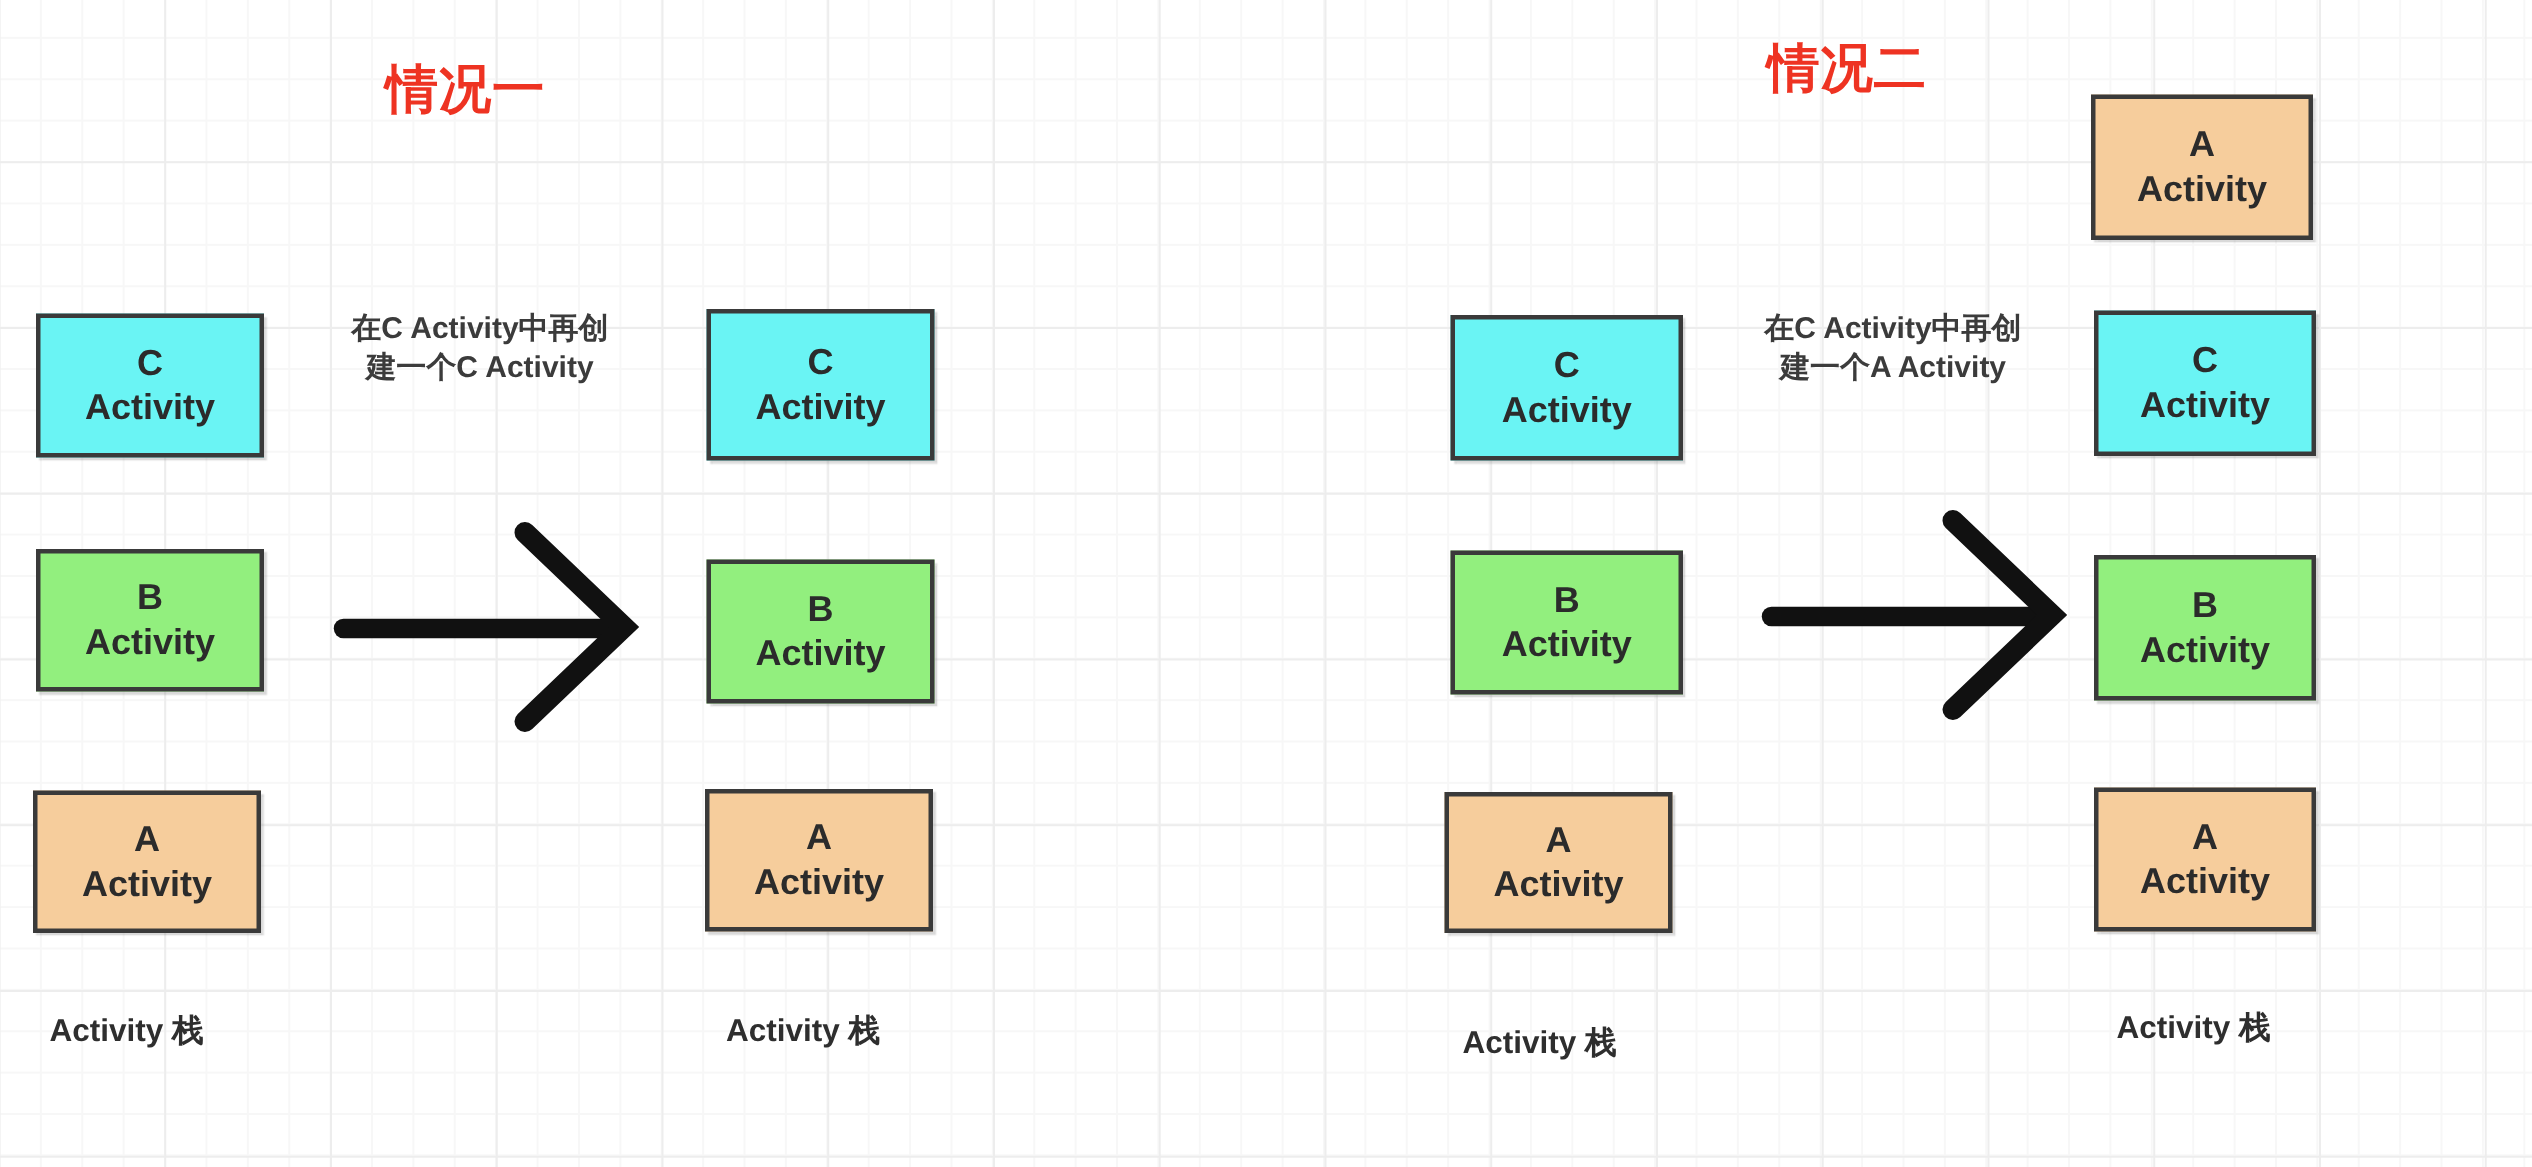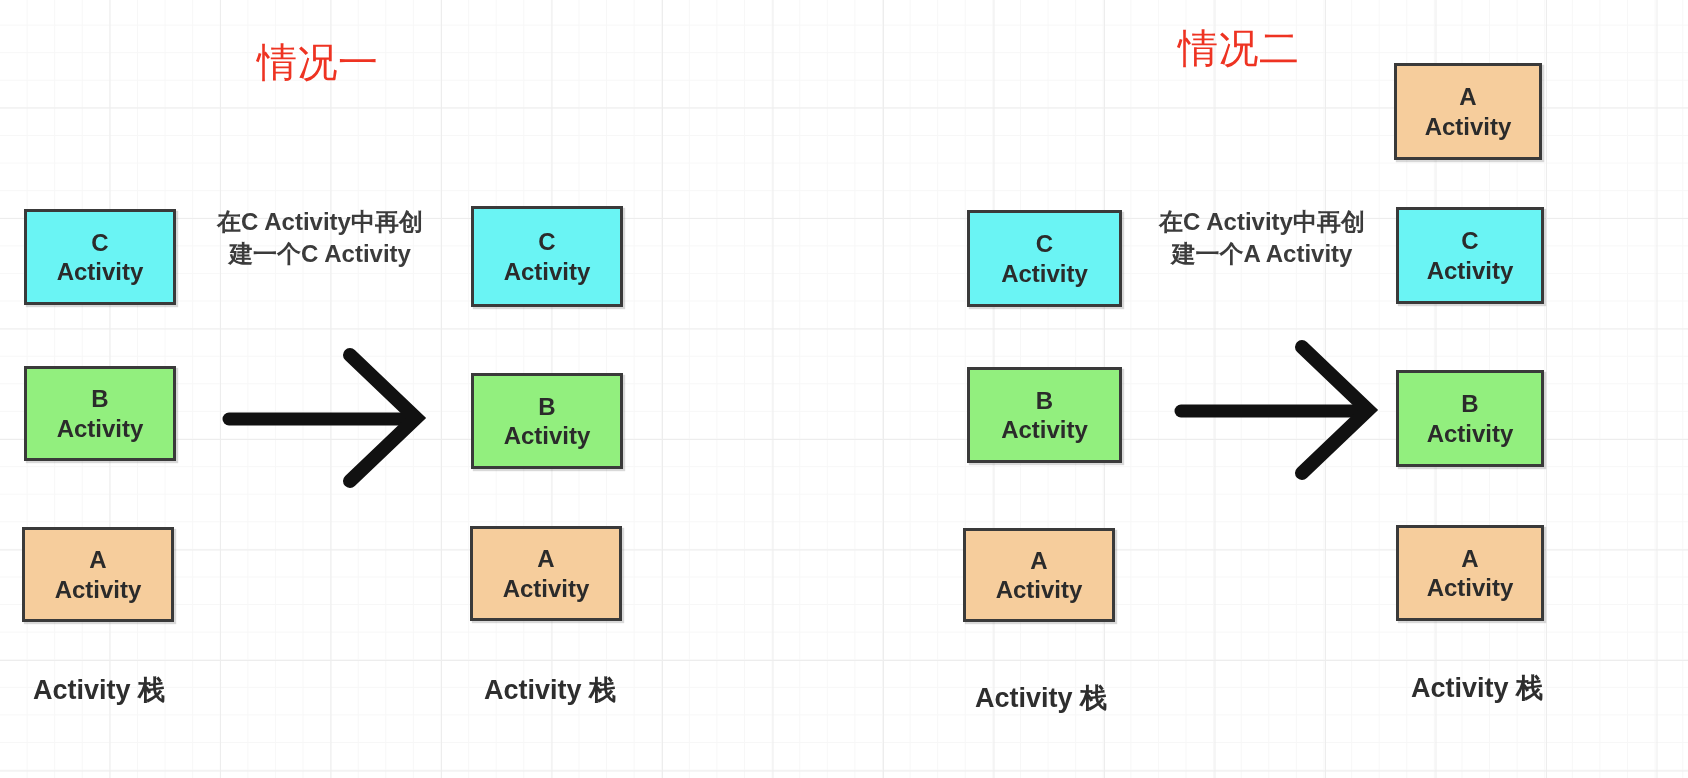--- a/index.html
+++ b/index.html
@@ -28,22 +28,22 @@
     background-size:
       110.5px 110.5px,
       110.5px 110.5px,
       27.6px 27.6px,
       27.6px 27.6px;
     background-position: -1px -3px, -1px -3px, -1px -3px, -1px -3px;
   }
 
   .scenario-title {
     position: absolute;
-    font-size: 40px;
-    font-weight: normal;
+    font-size: 35px;
+    font-weight: bold;
     color: #ee3322;
     letter-spacing: 0.5px;
     white-space: nowrap;
     line-height: 1;
     text-align: center;
   }
 
   .act-box {
     position: absolute;
     box-sizing: border-box;
@@ -61,31 +61,31 @@
   }
   .act-box .letter { display: block; }
   .act-box .word { display: block; text-align: center; }
 
   .c-box { background: #6af4f4; }
   .b-box { background: #92ef7e; }
   .a-box { background: #f6cd9c; }
 
   .transition-label {
     position: absolute;
-    font-size: 24px;
+    font-size: 20px;
     font-weight: bold;
     color: #3b3b3b;
     text-align: center;
     line-height: 1.32;
     white-space: nowrap;
   }
 
   .stack-label {
     position: absolute;
-    font-size: 27px;
+    font-size: 21px;
     font-weight: bold;
     color: #2e2e2e;
     white-space: nowrap;
     line-height: 1;
     text-align: right;
   }
 
   .arrow-svg {
     position: absolute;
   }

